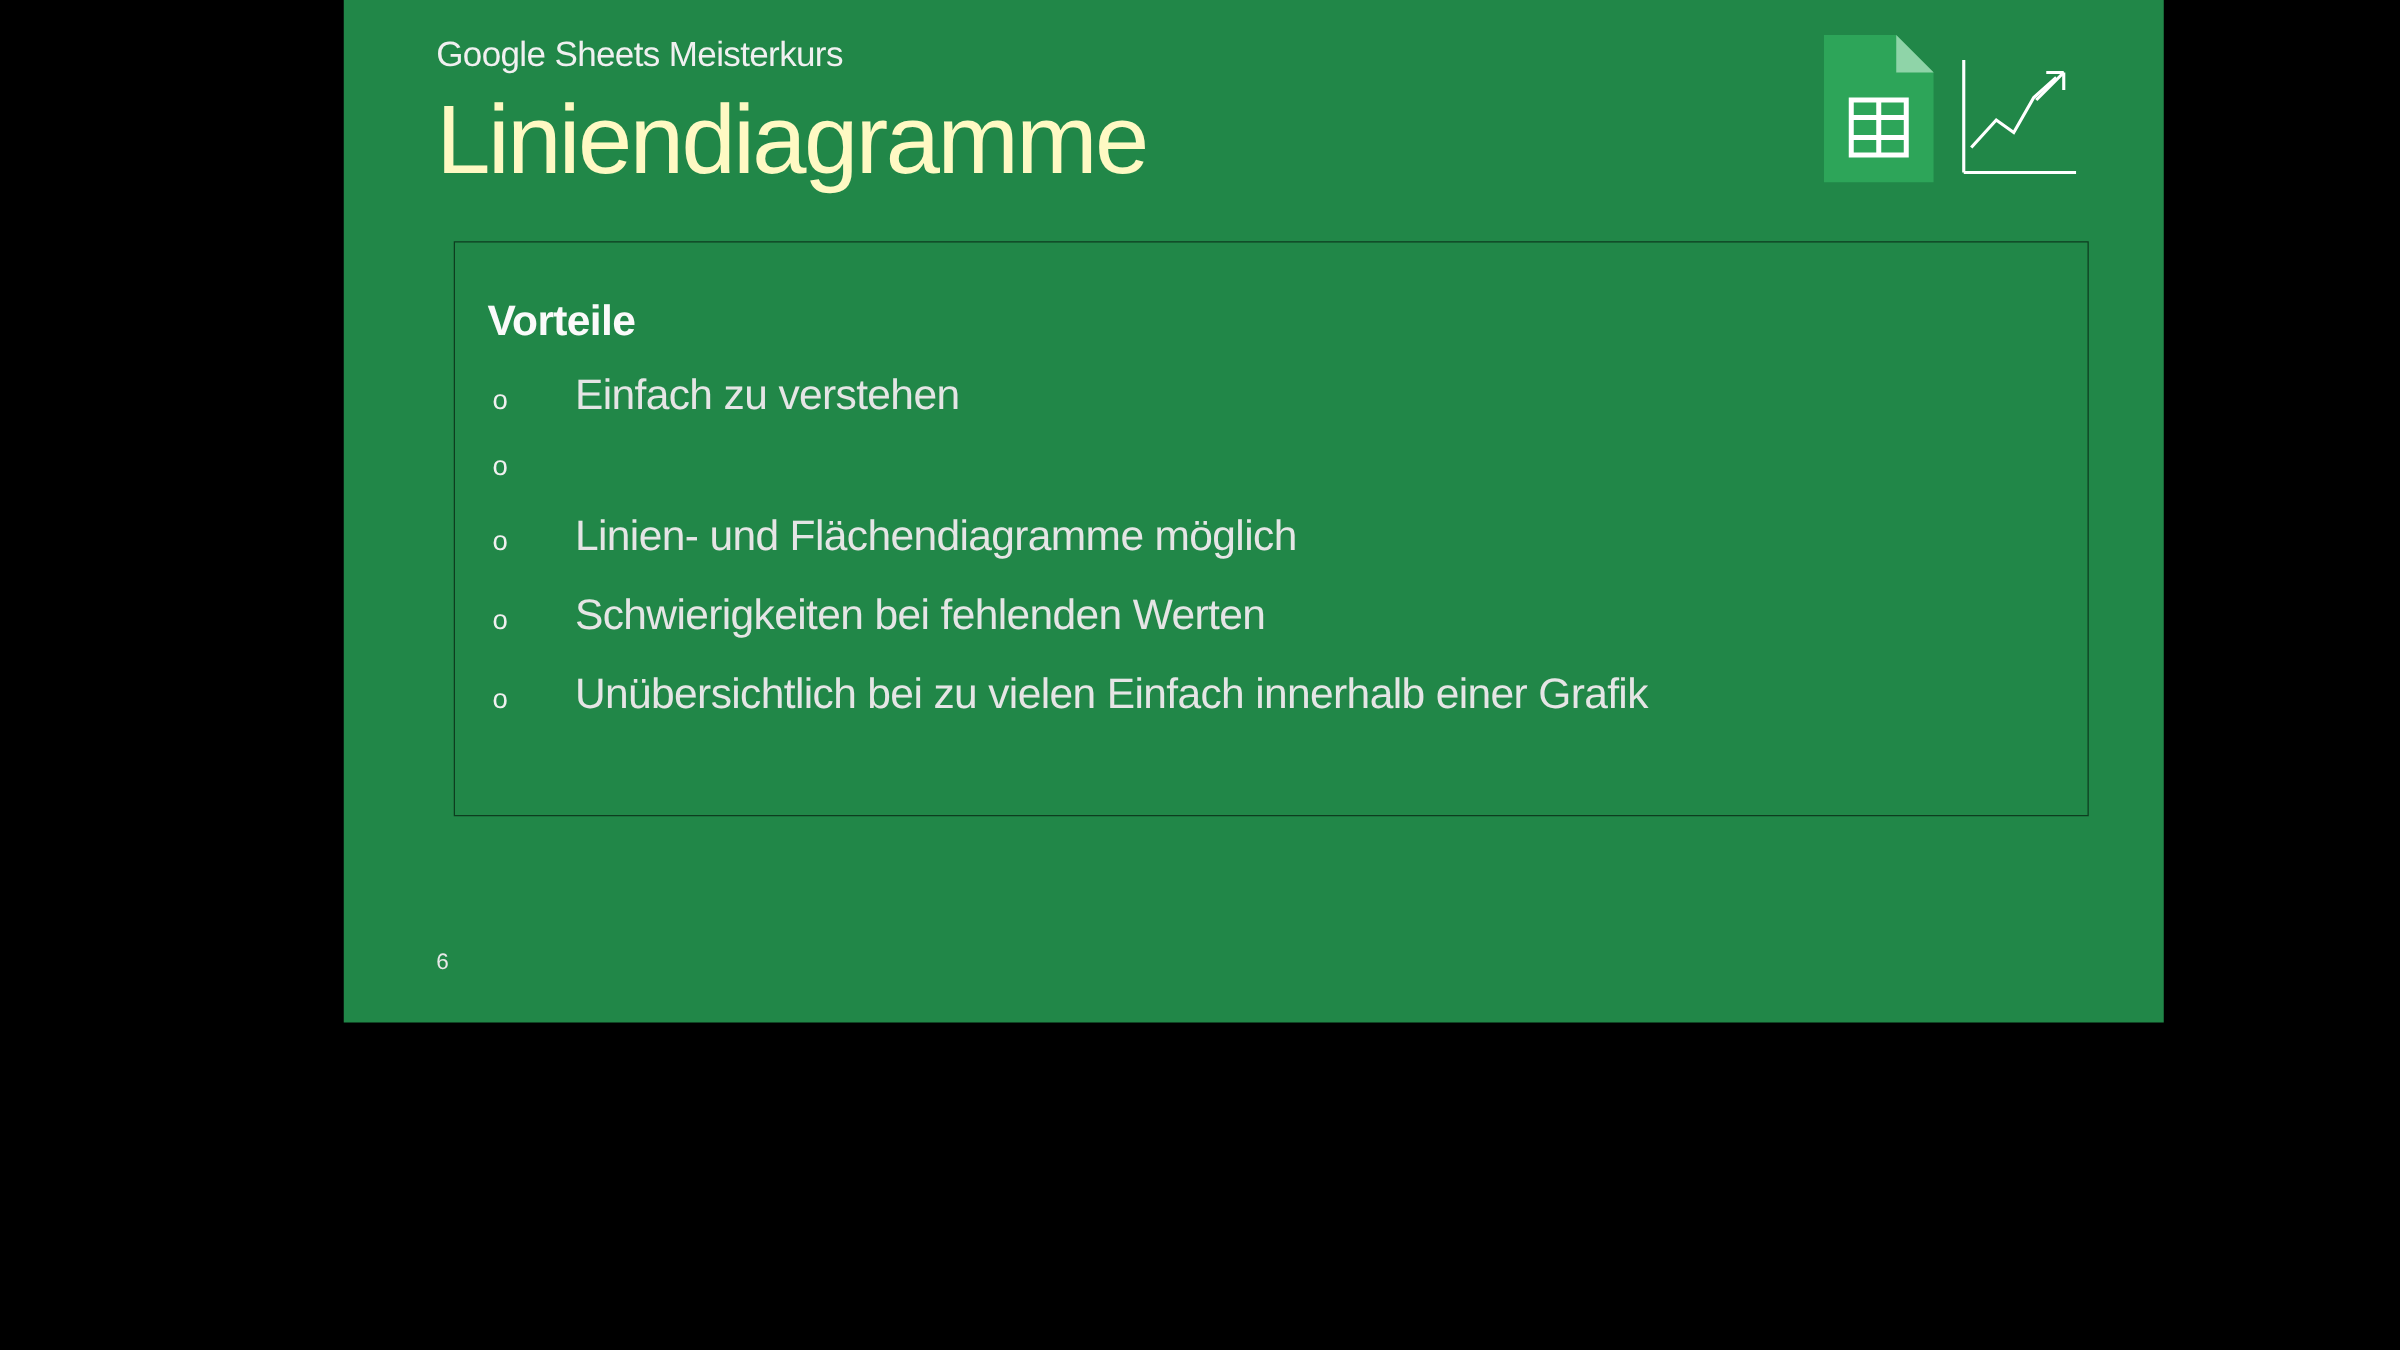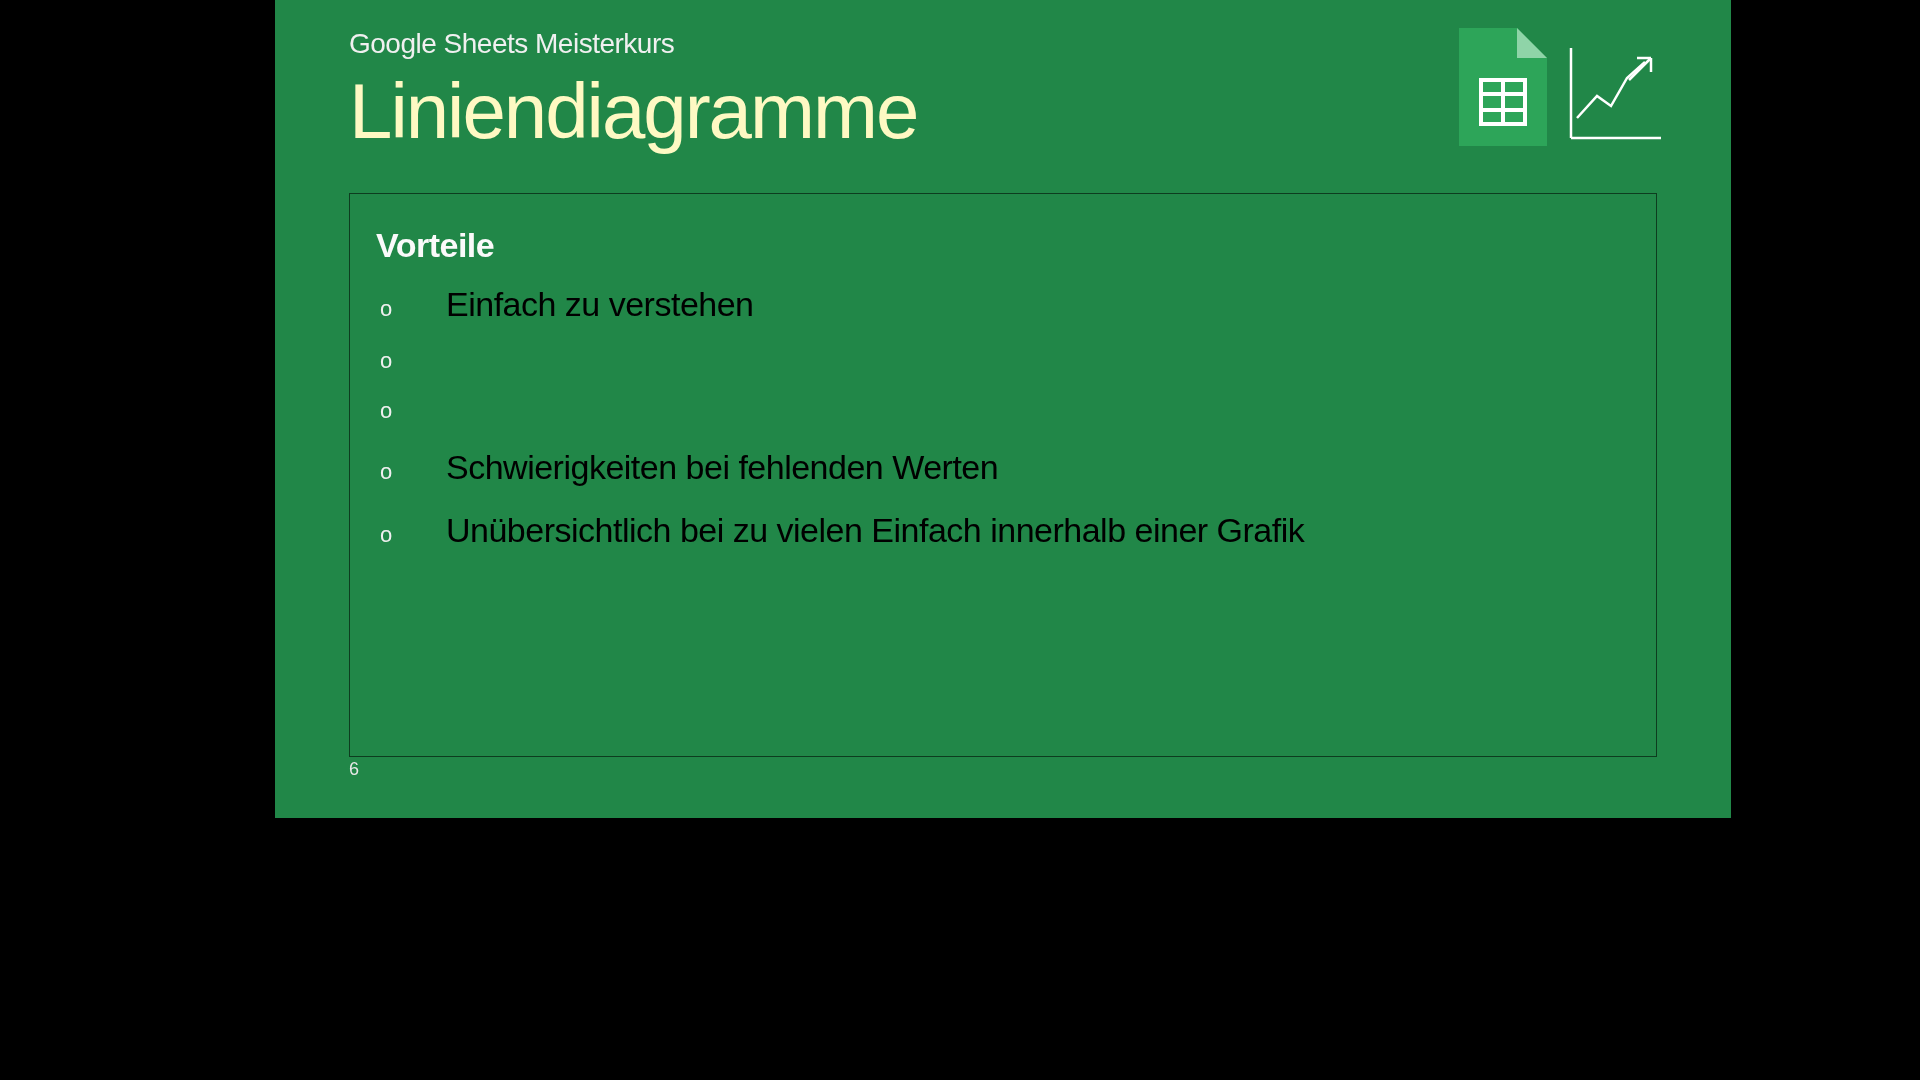--- a/index.html
+++ b/index.html
@@ -55,25 +55,25 @@
     }
     .chart-icon {
       width: 92px;
       height: 92px;
       position: relative;
       margin-top: 20px;
     }
     .content-box {
       position: absolute;
       top: 193px;
-      left: 74px;
+      left: 88px;
       width: 1308px;
-      height: 564px;
+      height: 460px;
       border: 1.5px solid #0d3d1f;
-      padding: 32px 26px;
+      padding: 44px 26px;
     }
     .section-heading {
       font-size: 34px;
       font-weight: 700;
       color: #fafafa;
       margin-bottom: 20px;
       letter-spacing: -0.5px;
     }
     .section-heading.second {
       margin-top: 22px;
@@ -88,21 +88,21 @@
     .bullet-marker {
       font-size: 22px;
       font-weight: 400;
       color: #f0f0f0;
       width: 18px;
     }
     .bullet-text {
       font-size: 34px;
       font-weight: 400;
       letter-spacing: -0.5px;
-      color: #000000;
+      color: #e5e5e5;
     }
     .page-number {
       position: absolute;
       bottom: 38px;
       left: 74px;
       font-size: 18px;
       color: #e8e8e8;
     }
     .black-bar {
       width: 1456px;
@@ -162,20 +162,21 @@
 
       <div class="bullet-row">
         <span class="bullet-marker">o</span>
         <span class="bullet-text">Einfach zu verstehen</span>
       </div>
       <div class="bullet-row">
         <span class="bullet-marker">o</span>
       </div>
       <div class="bullet-row">
         <span class="bullet-marker">o</span>
+        <span class="bullet-text">Linien- und Flächendiagramme möglich</span>
       </div>
 
 
       <div class="bullet-row">
         <span class="bullet-marker">o</span>
         <span class="bullet-text">Schwierigkeiten bei fehlenden Werten</span>
       </div>
       <div class="bullet-row">
         <span class="bullet-marker">o</span>
         <span class="bullet-text">Unübersichtlich bei zu vielen Einfach innerhalb einer Grafik</span>

